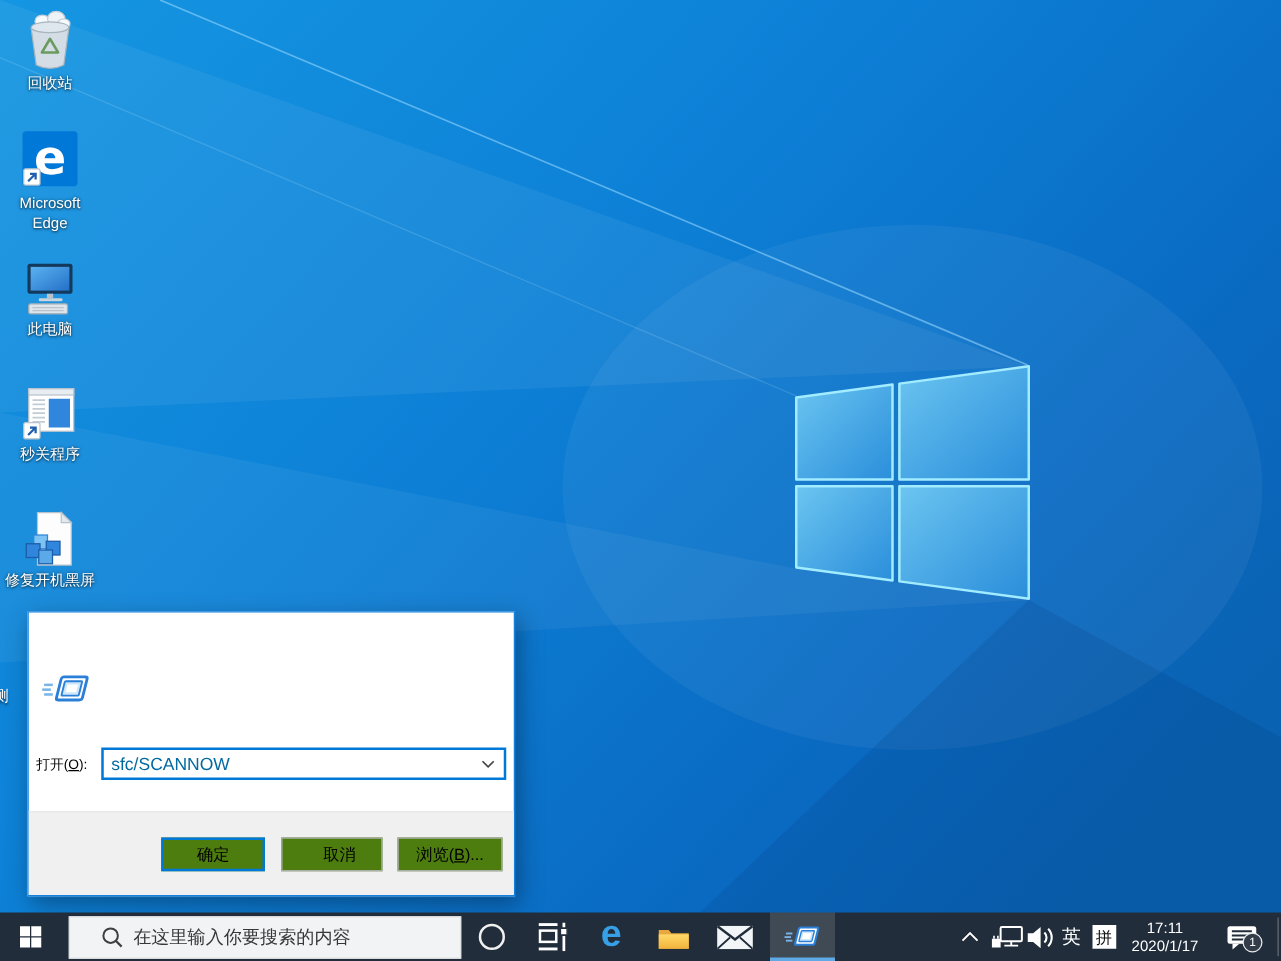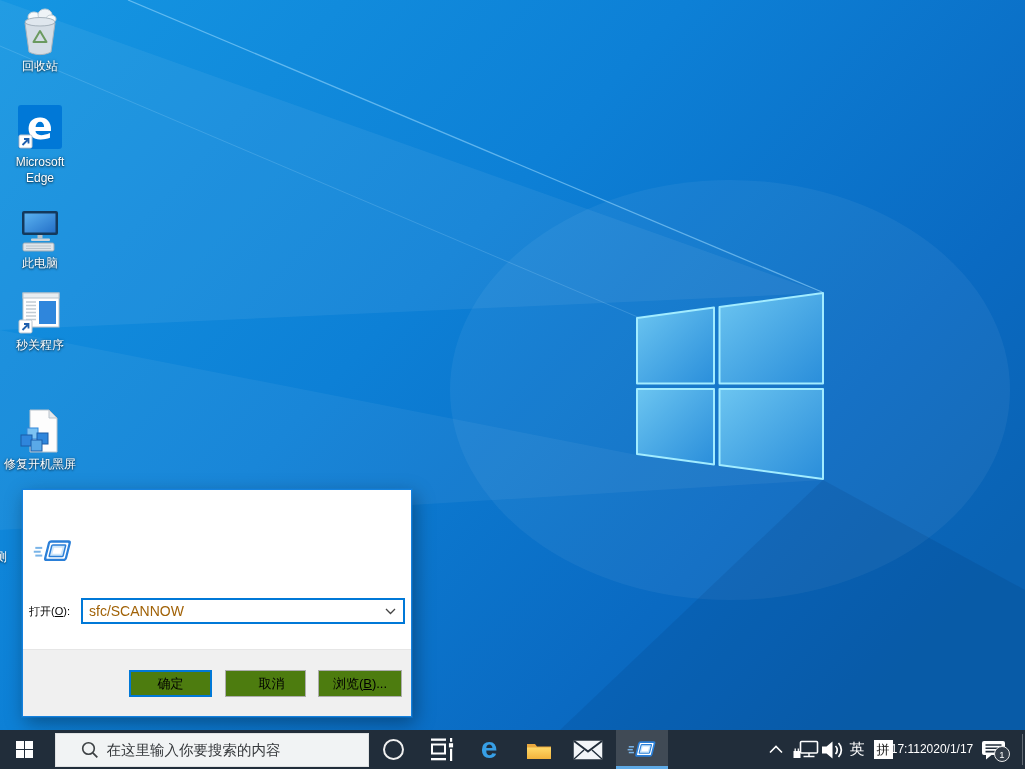--- a/index.html
+++ b/index.html
@@ -25,21 +25,21 @@
                  display:flex; align-items:center; padding-left:8px; border-bottom:1px solid #ececec; }
   .rd-title { font-size:12px; color:#000; margin-left:7px; }
   .rd-close { position:absolute; right:0; top:0; width:45px; height:28px; display:flex;
               align-items:center; justify-content:center; cursor:pointer; }
   .rd-body-icon { position:absolute; left:10px; top:46px; }
   .rd-desc { position:absolute; left:57px; top:41px; width:325px; font-size:13px; line-height:22px; color:#000; }
   .rd-open-label { position:absolute; left:6px; top:114px; font-size:11px; color:#000; }
   .rd-combo { position:absolute; left:58px; top:108px; width:324px; height:26px;
               border:2px solid #0078d7; background:#fff; }
   .rd-combo input { position:absolute; left:0; top:0; width:100%; height:100%; border:none; outline:none;
-              padding:0 24px 0 6px; font-size:14px; font-family:"Liberation Sans","DejaVu Sans",sans-serif; color:#a16207; background:transparent; }
+              padding:0 24px 0 6px; font-size:14px; font-family:"Liberation Sans","DejaVu Sans",sans-serif; color:#0369a1; background:transparent; }
   .rd-combo .chev { position:absolute; right:7px; top:8px; }
   .rd-footer { position:absolute; left:0; top:159px; right:0; bottom:0; background:#f0f0f0; border-top:1px solid #e6e6e6; }
   .rd-btn { position:absolute; top:180px; height:27px; background:#4d7c0f; font-size:13px; color:#000;
             font-family:"Liberation Sans","DejaVu Sans",sans-serif; border:1px solid #adadad; cursor:pointer; }
   .rd-btn.default { border:2px solid #0078d7; }
   #btn-ok { left:106px; width:83px; }
   #btn-cancel { left:202px; width:81px;padding-left:12px; }
   #btn-browse { left:295px; width:84px; }
   .u { text-decoration:underline; }
 
@@ -63,21 +63,21 @@
   #tb-mail { left:566px; width:44px; }
   #tb-run { left:616px; width:52px; background:rgba(255,255,255,.14); }
   #tb-run .underline { position:absolute; left:0; right:0; bottom:0; height:3px; background:#5eaae6; }
   #tb-tray-chevron { left:763px; width:26px; }
   #tb-network { left:791px; width:30px; }
   #tb-volume { left:819px; width:28px; }
   #tb-lang { left:844px; width:26px; color:#fff; font-size:15px; }
   #tb-ime { left:870px; width:26px; }
   .ime-box { width:19px; height:19px; background:#fff; color:#111; font-size:13px; display:flex;
              align-items:center; justify-content:center; }
-  #tb-clock { left:896px; width:72px; flex-direction:row; color:#fff; font-size:12px; line-height:15px; text-align:center; }
+  #tb-clock { left:896px; width:72px; flex-direction:column; color:#fff; font-size:12px; line-height:15px; text-align:center; }
   #tb-action { left:970px; width:46px; }
   .badge { position:absolute; left:24px; top:16px; width:16px; height:16px; border-radius:50%;
            background:#333d49; border:1.5px solid #e9e9e9; color:#fff; font-size:9.5px;
            display:flex; align-items:center; justify-content:center; }
   #tb-showdesk { position:absolute; left:1022px; top:4px; width:1px; height:31px; background:rgba(255,255,255,.3); cursor:pointer; }
 </style>
 </head>
 <body>
 
 <svg width="0" height="0" style="position:absolute">
@@ -159,21 +159,21 @@
     <rect x="6" y="6" width="36" height="24" rx="2" fill="#13395c"></rect>
     <rect x="8.5" y="8.5" width="31" height="19" fill="url(#scrg)"></rect>
     <rect x="21.5" y="30" width="5" height="3.5" fill="#b9c2ca"></rect>
     <rect x="15" y="33.5" width="19" height="2.5" rx="1" fill="#ccd4da"></rect>
     <rect x="7" y="38" width="31" height="8" rx="1.5" fill="#dfe5ea" stroke="#9fabb5"></rect>
     <path d="M10,41 h25 M10,43.5 h25" stroke="#b9c3cc" stroke-width="1"></path>
   </svg>
   <div class="dlabel">此电脑</div>
 </div>
 
-<div class="dicon" style="top:289px">
+<div class="dicon" style="top:307px">
   <svg width="46" height="46" viewBox="0 0 46 46">
     <rect x="6" y="4" width="36" height="34" fill="#fff" stroke="#b9c3cc"></rect>
     <rect x="6" y="4" width="36" height="5" fill="#e8edf1" stroke="#b9c3cc"></rect>
     <path d="M9,13 h10 M9,16.5 h10 M9,20 h10 M9,23.5 h10 M9,27 h10 M9,30.5 h10" stroke="#c2ccd4" stroke-width="1.4"></path>
     <rect x="22" y="12" width="17" height="23" fill="#2f86dc"></rect>
     <rect x="2" y="31" width="13" height="13" rx="1.5" fill="#fff" stroke="#b9c4ce"></rect>
     <path d="M5.5,41 L11.5,35 M7,35 h4.5 v4.5" stroke="#1e5fae" stroke-width="1.8" fill="none"></path>
   </svg>
   <div class="dlabel">秒关程序</div>
 </div>

